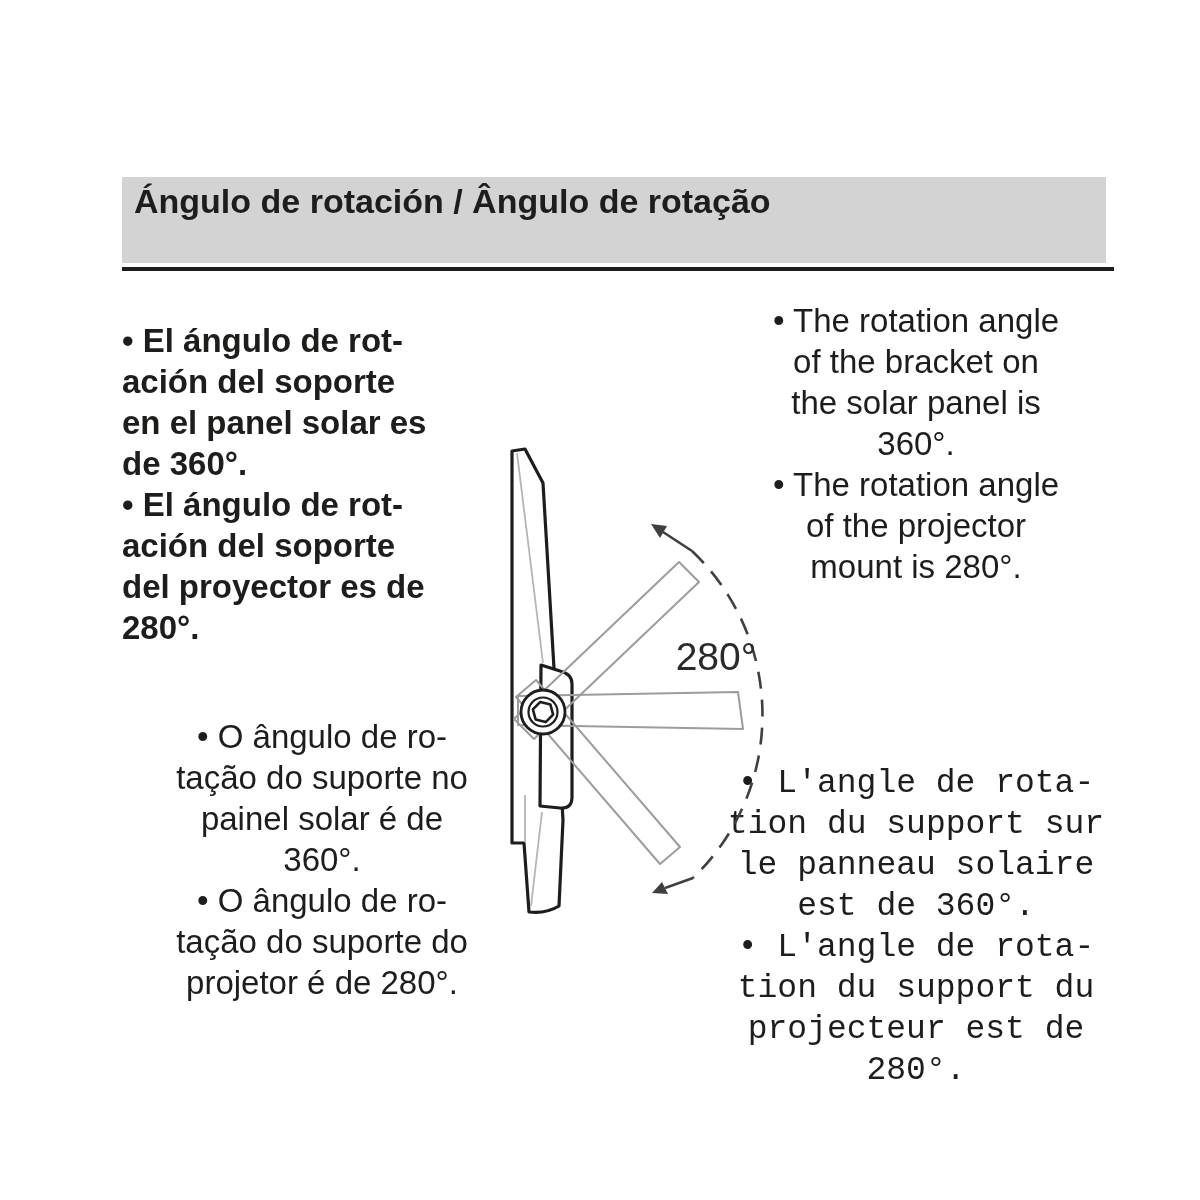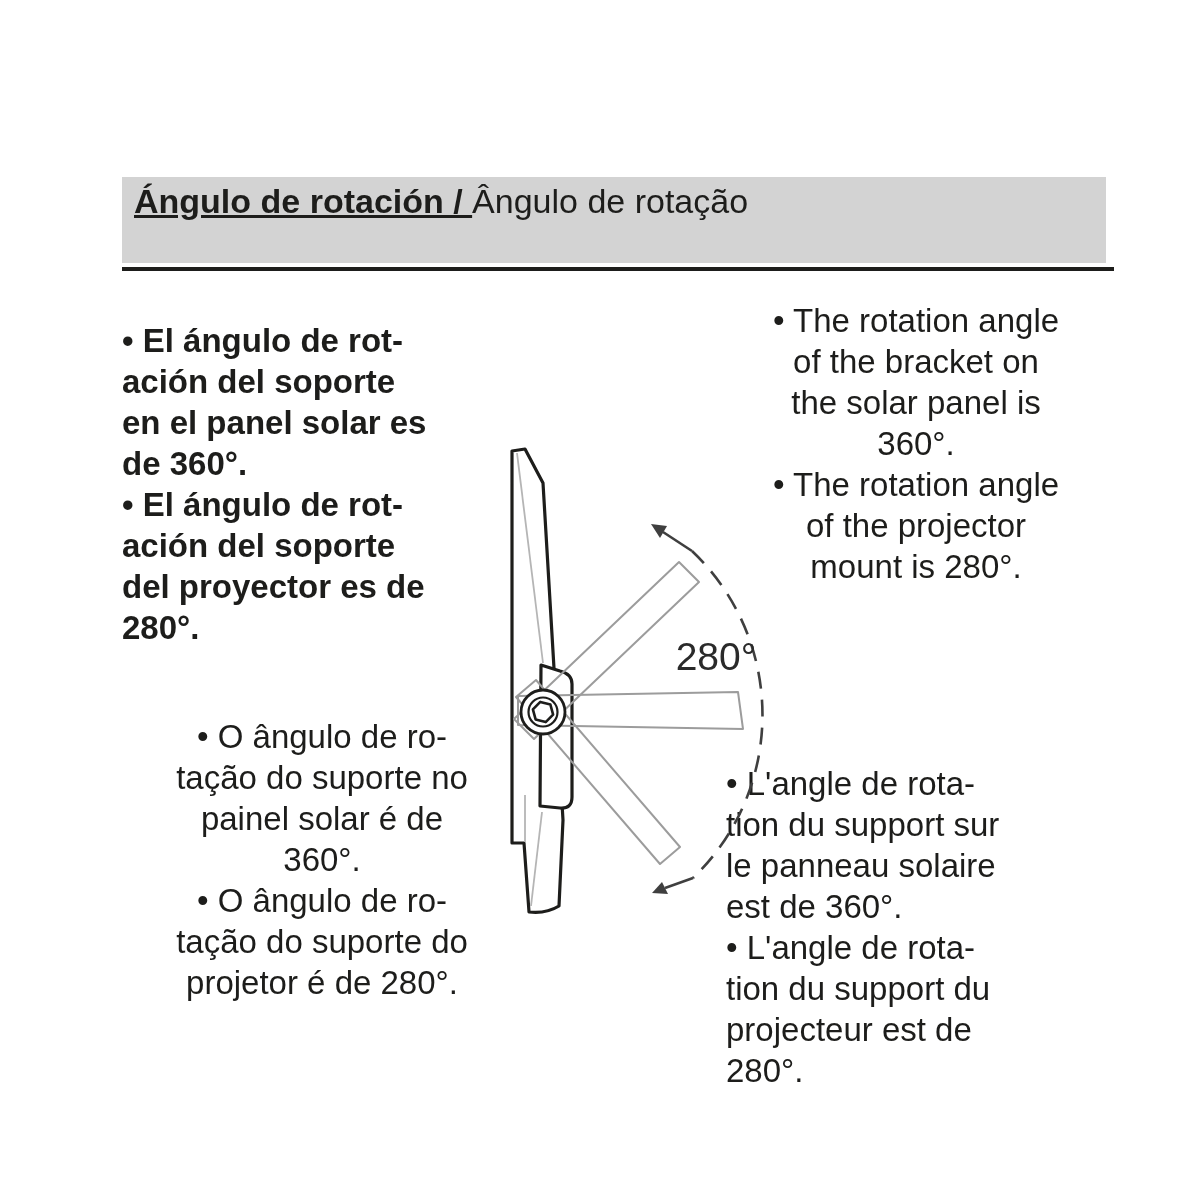--- a/index.html
+++ b/index.html
@@ -20,38 +20,38 @@
   .header-band {
     position: absolute;
     left: 122px; top: 177px;
     width: 984px; height: 86px;
     background: var(--header-bg);
     padding: 5px 0 0 12px;
     font-size: 34px;
     line-height: 39px;
     white-space: nowrap;
   }
-  .header-band .t-bold { font-weight: 700; text-decoration: underline; }
-  .header-band .t-reg { font-weight: 400; }
+  .header-band .t-bold { font-weight: 700; }
+  .header-band .t-reg { font-weight: 700; }
   .header-underline {
     position: absolute;
     left: 122px; top: 267px;
     width: 992px; height: 4px;
     background: var(--ink);
   }
   .note {
     position: absolute;
     font-size: 33px;
     line-height: 41px;
     white-space: pre-line;
   }
   .note-es { left: 122px; top: 300px; width: 380px; font-weight: 700; text-align: left; margin-top: 20px; }
   .note-en { right: 94px;  top: 300px; width: 380px; font-weight: 400; text-align: center; }
   .note-pt { left: 122px; top: 716px; width: 400px; font-weight: 400; text-align: center; }
-  .note-fr { right: 94px;  top: 763px; width: 380px; font-weight: 400; text-align: left; }
+  .note-fr { right: 94px;  top: 763px; width: 380px; font-weight: 400; text-align: center; font-family: Liberation Mono, monospace; }
   .diagram {
     position: absolute;
     left: 430px; top: 420px;
     width: 400px; height: 540px;
   }
   .ink-shape   { fill: #ffffff; stroke: var(--ink); stroke-width: 3.2; stroke-linejoin: round; }
   .faint-line  { fill: none; stroke: var(--light-gray); stroke-width: 1.8; }
   .arm         { fill: none; stroke: var(--diagram-gray); stroke-width: 2; stroke-linejoin: round; }
   .arc-dashed  { fill: none; stroke: var(--arc-color); stroke-width: 2.6; stroke-dasharray: 17 11; }
   .arc-solid   { fill: none; stroke: var(--arc-color); stroke-width: 2.6; }

